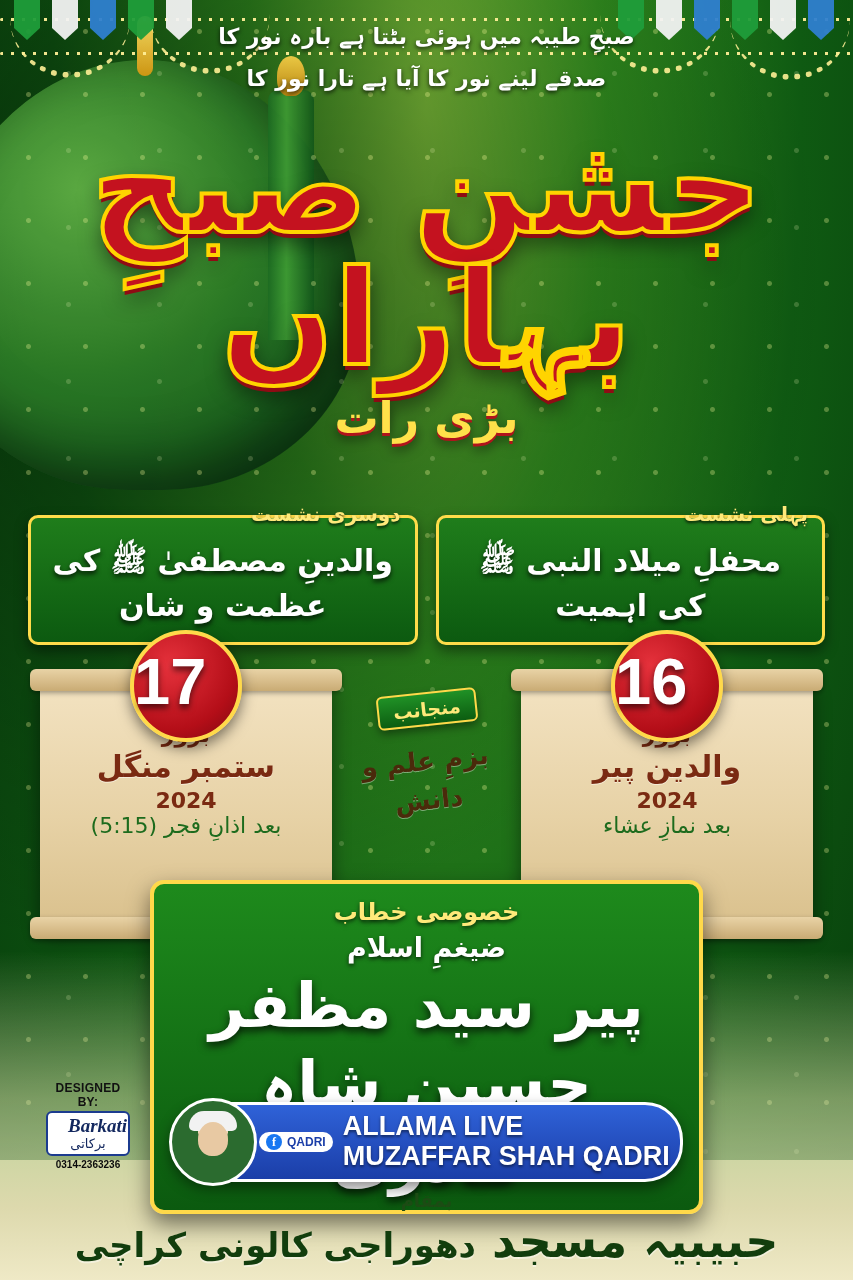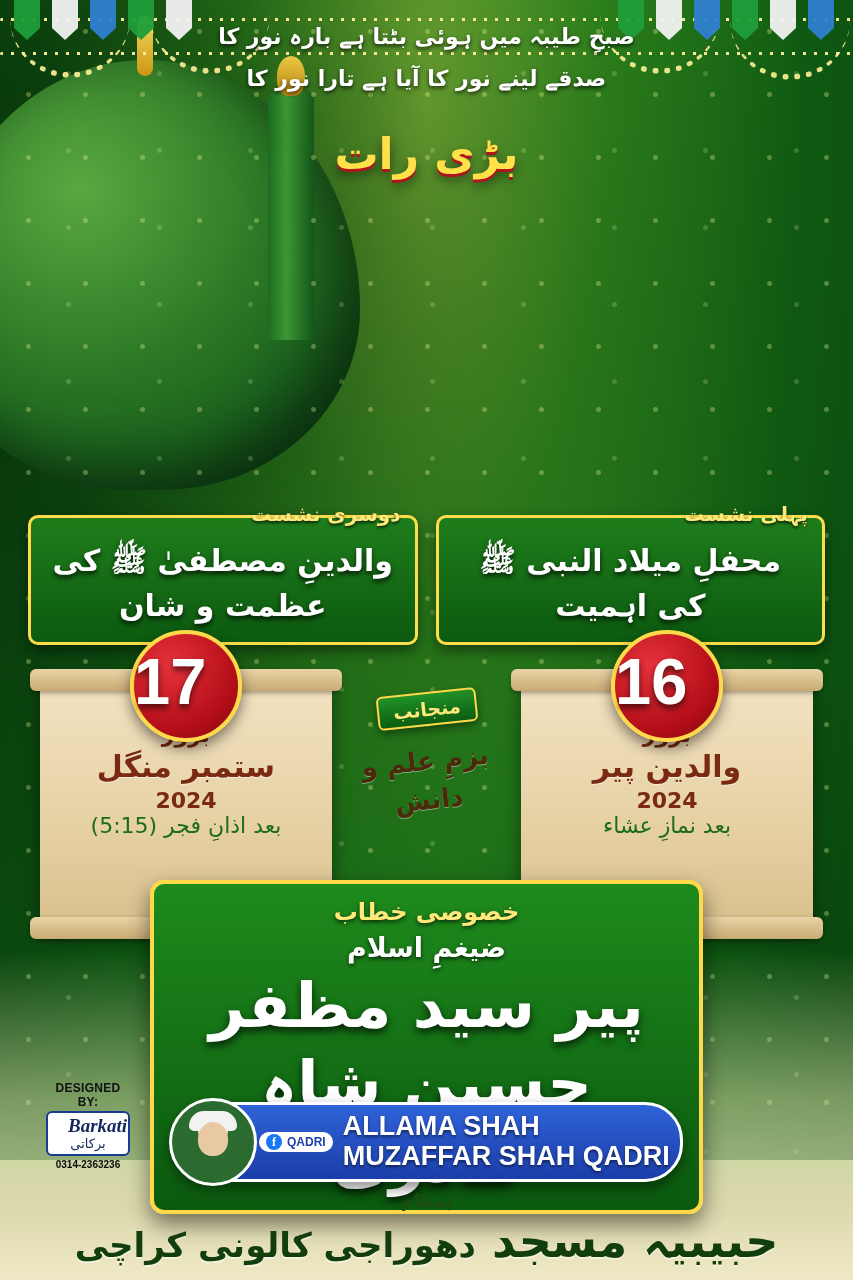--- a/index.html
+++ b/index.html
@@ -523,20 +523,21 @@
     <div class="flag" style="left:770px; background:#f2f2f2;"></div>
     <div class="flag" style="left:808px; background:#2f7fd0;"></div>
   </div>
 
   <div class="couplet rtl urdu">
     <div>صبحِ طیبہ میں ہوئی بٹتا ہے بارہ نور کا</div>
     <div>صدقے لینے نور کا آیا ہے تارا نور کا</div>
   </div>
 
   <div class="title-wrap">
+    <div class="title-main rtl urdu">جشنِ صبحِ بہاراں</div>
     <div class="title-sub rtl urdu">بڑی رات</div>
   </div>
 
   <div class="sessions">
     <div class="session">
       <div class="session-tag rtl urdu">پہلی نشست</div>
       <div class="session-title rtl urdu">محفلِ میلاد النبی ﷺ کی اہمیت</div>
     </div>
     <div class="session">
       <div class="session-tag rtl urdu">دوسری نشست</div>
@@ -588,21 +589,21 @@
     <div class="live-avatar">
       <div class="turban"></div>
       <div class="face"></div>
     </div>
     <div class="live-row">
       <span class="live-badge">
         <span class="fb-dot">f</span>
         <span>QADRI</span>
       </span>
       <span class="live-name">
-        <span style="display:block;">ALLAMA SHAH</span>
+        <span style="display:block;">ALLAMA LIVE</span>
         <span style="display:block;">MUZAFFAR SHAH QADRI</span>
       </span>
     </div>
   </div>
 
   <div class="venue">
     <div class="venue-crest rtl urdu">بمقام</div>
     <div class="venue-line rtl urdu">
       <span>حبیبیہ مسجد</span>
       <span class="venue-sub">دھوراجی کالونی کراچی</span>

